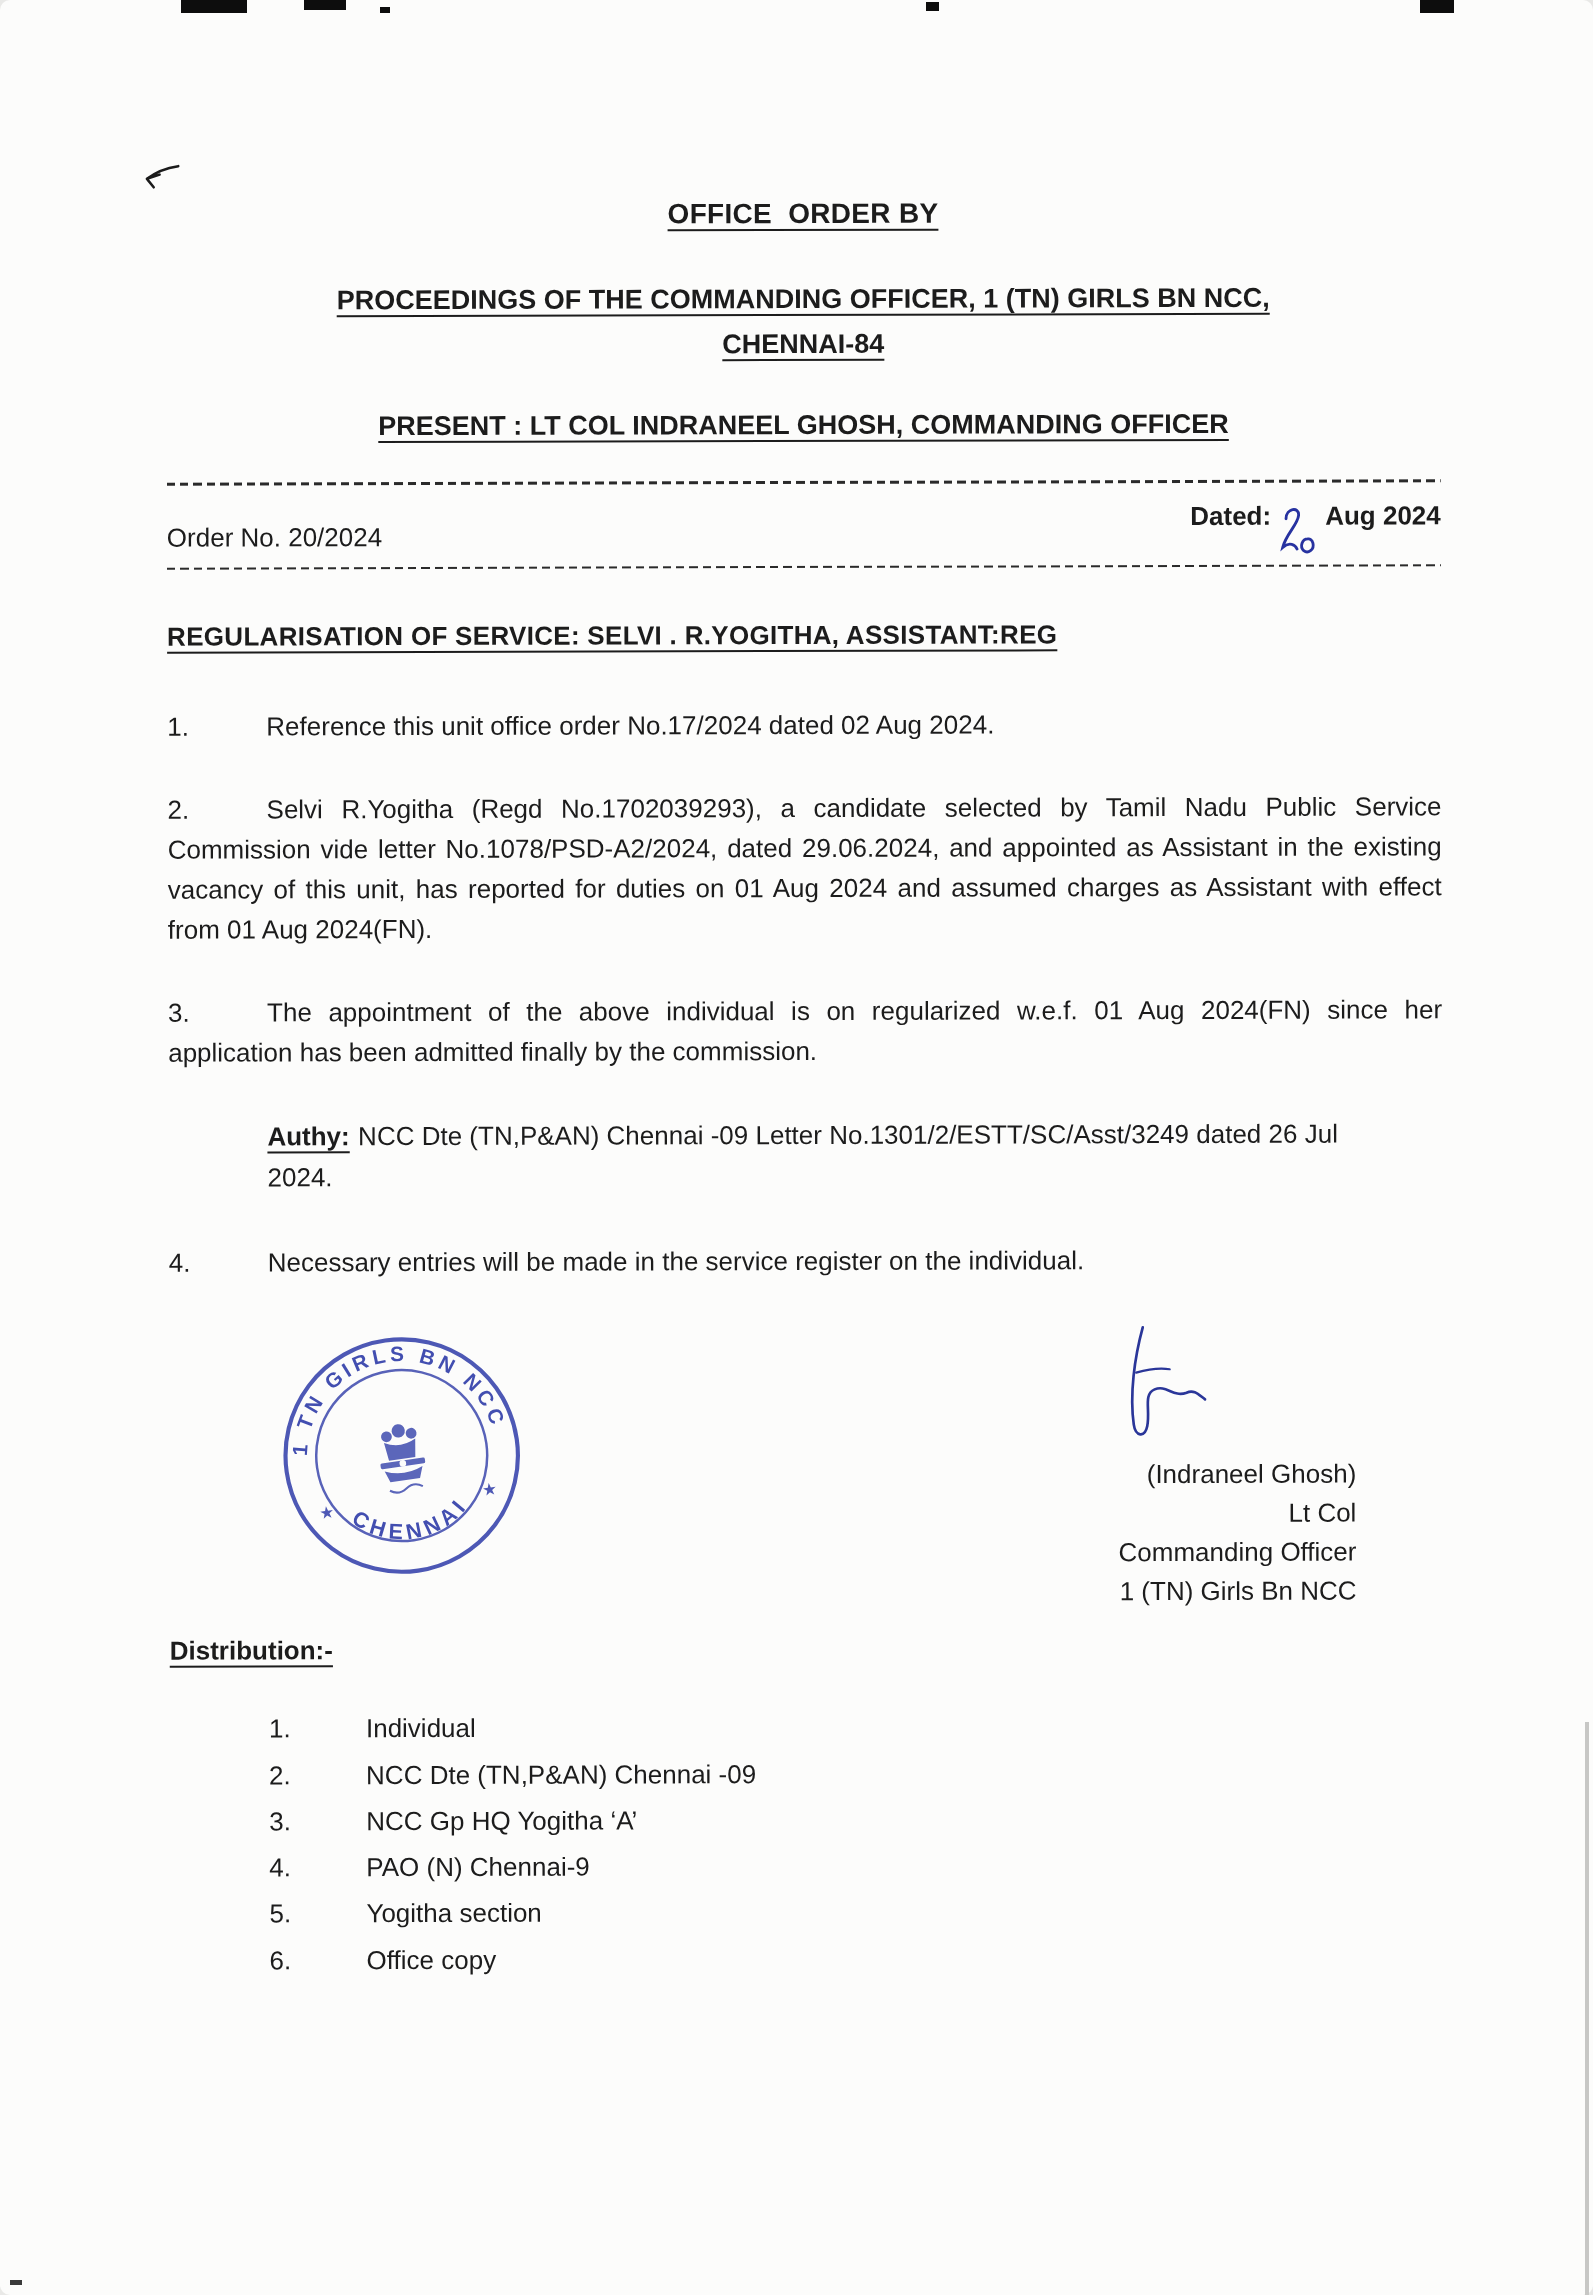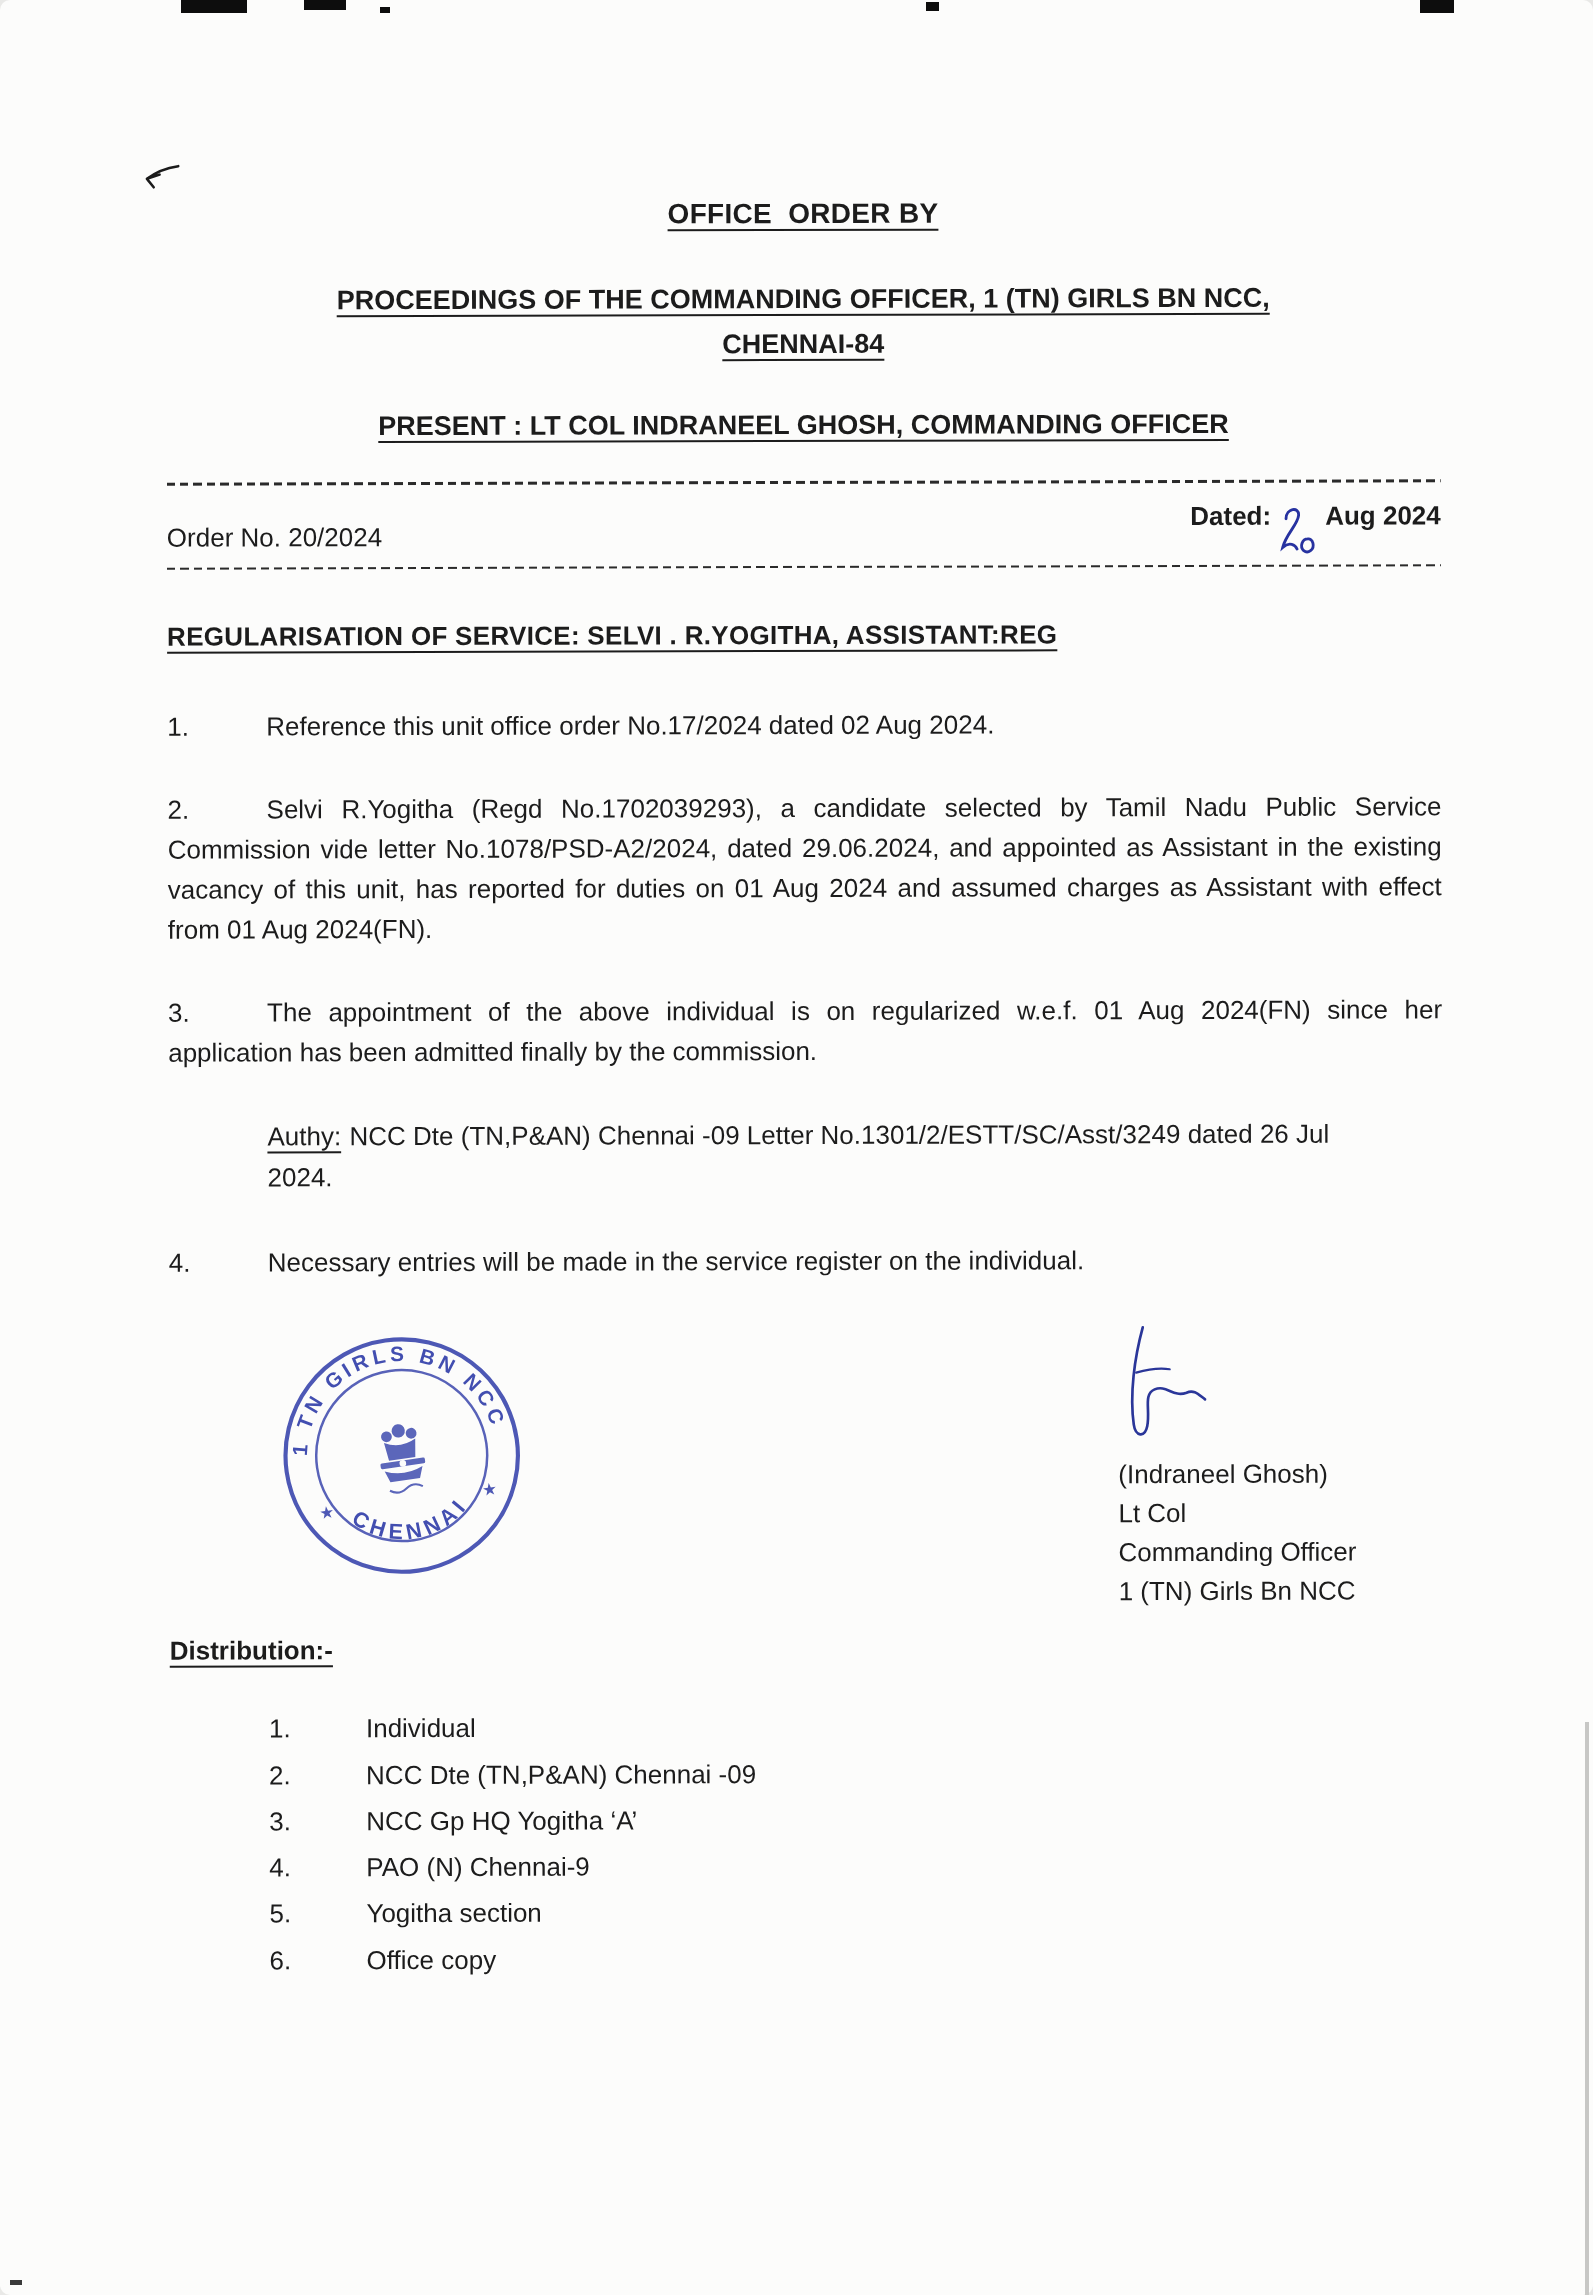--- a/index.html
+++ b/index.html
@@ -46,28 +46,28 @@
   .dated-group { display:flex; align-items:flex-start; gap:5px; transform:translateY(5px); }
   .dated-label { font-size:26px;font-weight:bold; }
   .hand-day { margin-top:3.4px; }
   .visually-hidden { position:absolute; width:0.8px; height:0.8px; overflow:hidden; clip-path:inset(50%); }
   .subject { margin-top:52px; font-size:26px; font-weight:bold; letter-spacing:0.3px; }
   .para { margin-top:42px; font-size:26px; line-height:1.55; text-align:justify; }
   .para.first { margin-top:54px; text-align:left; }
   .para.last { text-align:left; margin-top:45px; }
   .pnum { display:inline-block; width:99px; }
   .authy { margin-top:44px; margin-left:99px; max-width:1075px; font-size:26px; line-height:1.55; }
-  .authy-label { font-weight:normal; }
+  .authy-label { font-weight:bold; }
   .authy-text { margin-left:8.4px; }
   
   .sig-row { margin-top:49px; display:flex; align-items:flex-start; }
   .stamp-wrap { margin-left:108px; width:249px; height:249px; }
   .stamp-wrap svg { transform:rotate(-8deg); }
   .stamp-text { font-weight:bold; fill:#2e3ba8; }
-  .sig-block { margin-left:auto; margin-right:87px; margin-top:126px; position:relative; font-size:26px; line-height:1.5; }
+  .sig-block { margin-left:auto; margin-right:87px; margin-top:126px; position:relative; font-size:26px; line-height:1.5;text-align:right; }
   .sig-mark { position:absolute; left:-6.7px; top:-133px; }
   
   .dist-label { margin-top:22px; font-size:26px; font-weight:600; }
   .dist-list { margin-top:39px; font-size:26px; line-height:1.78; }
   .dist-item .pnum { margin-left:99px; width:97px; }
 </style>
 </head>
 <body>
 
 <div class="page">

